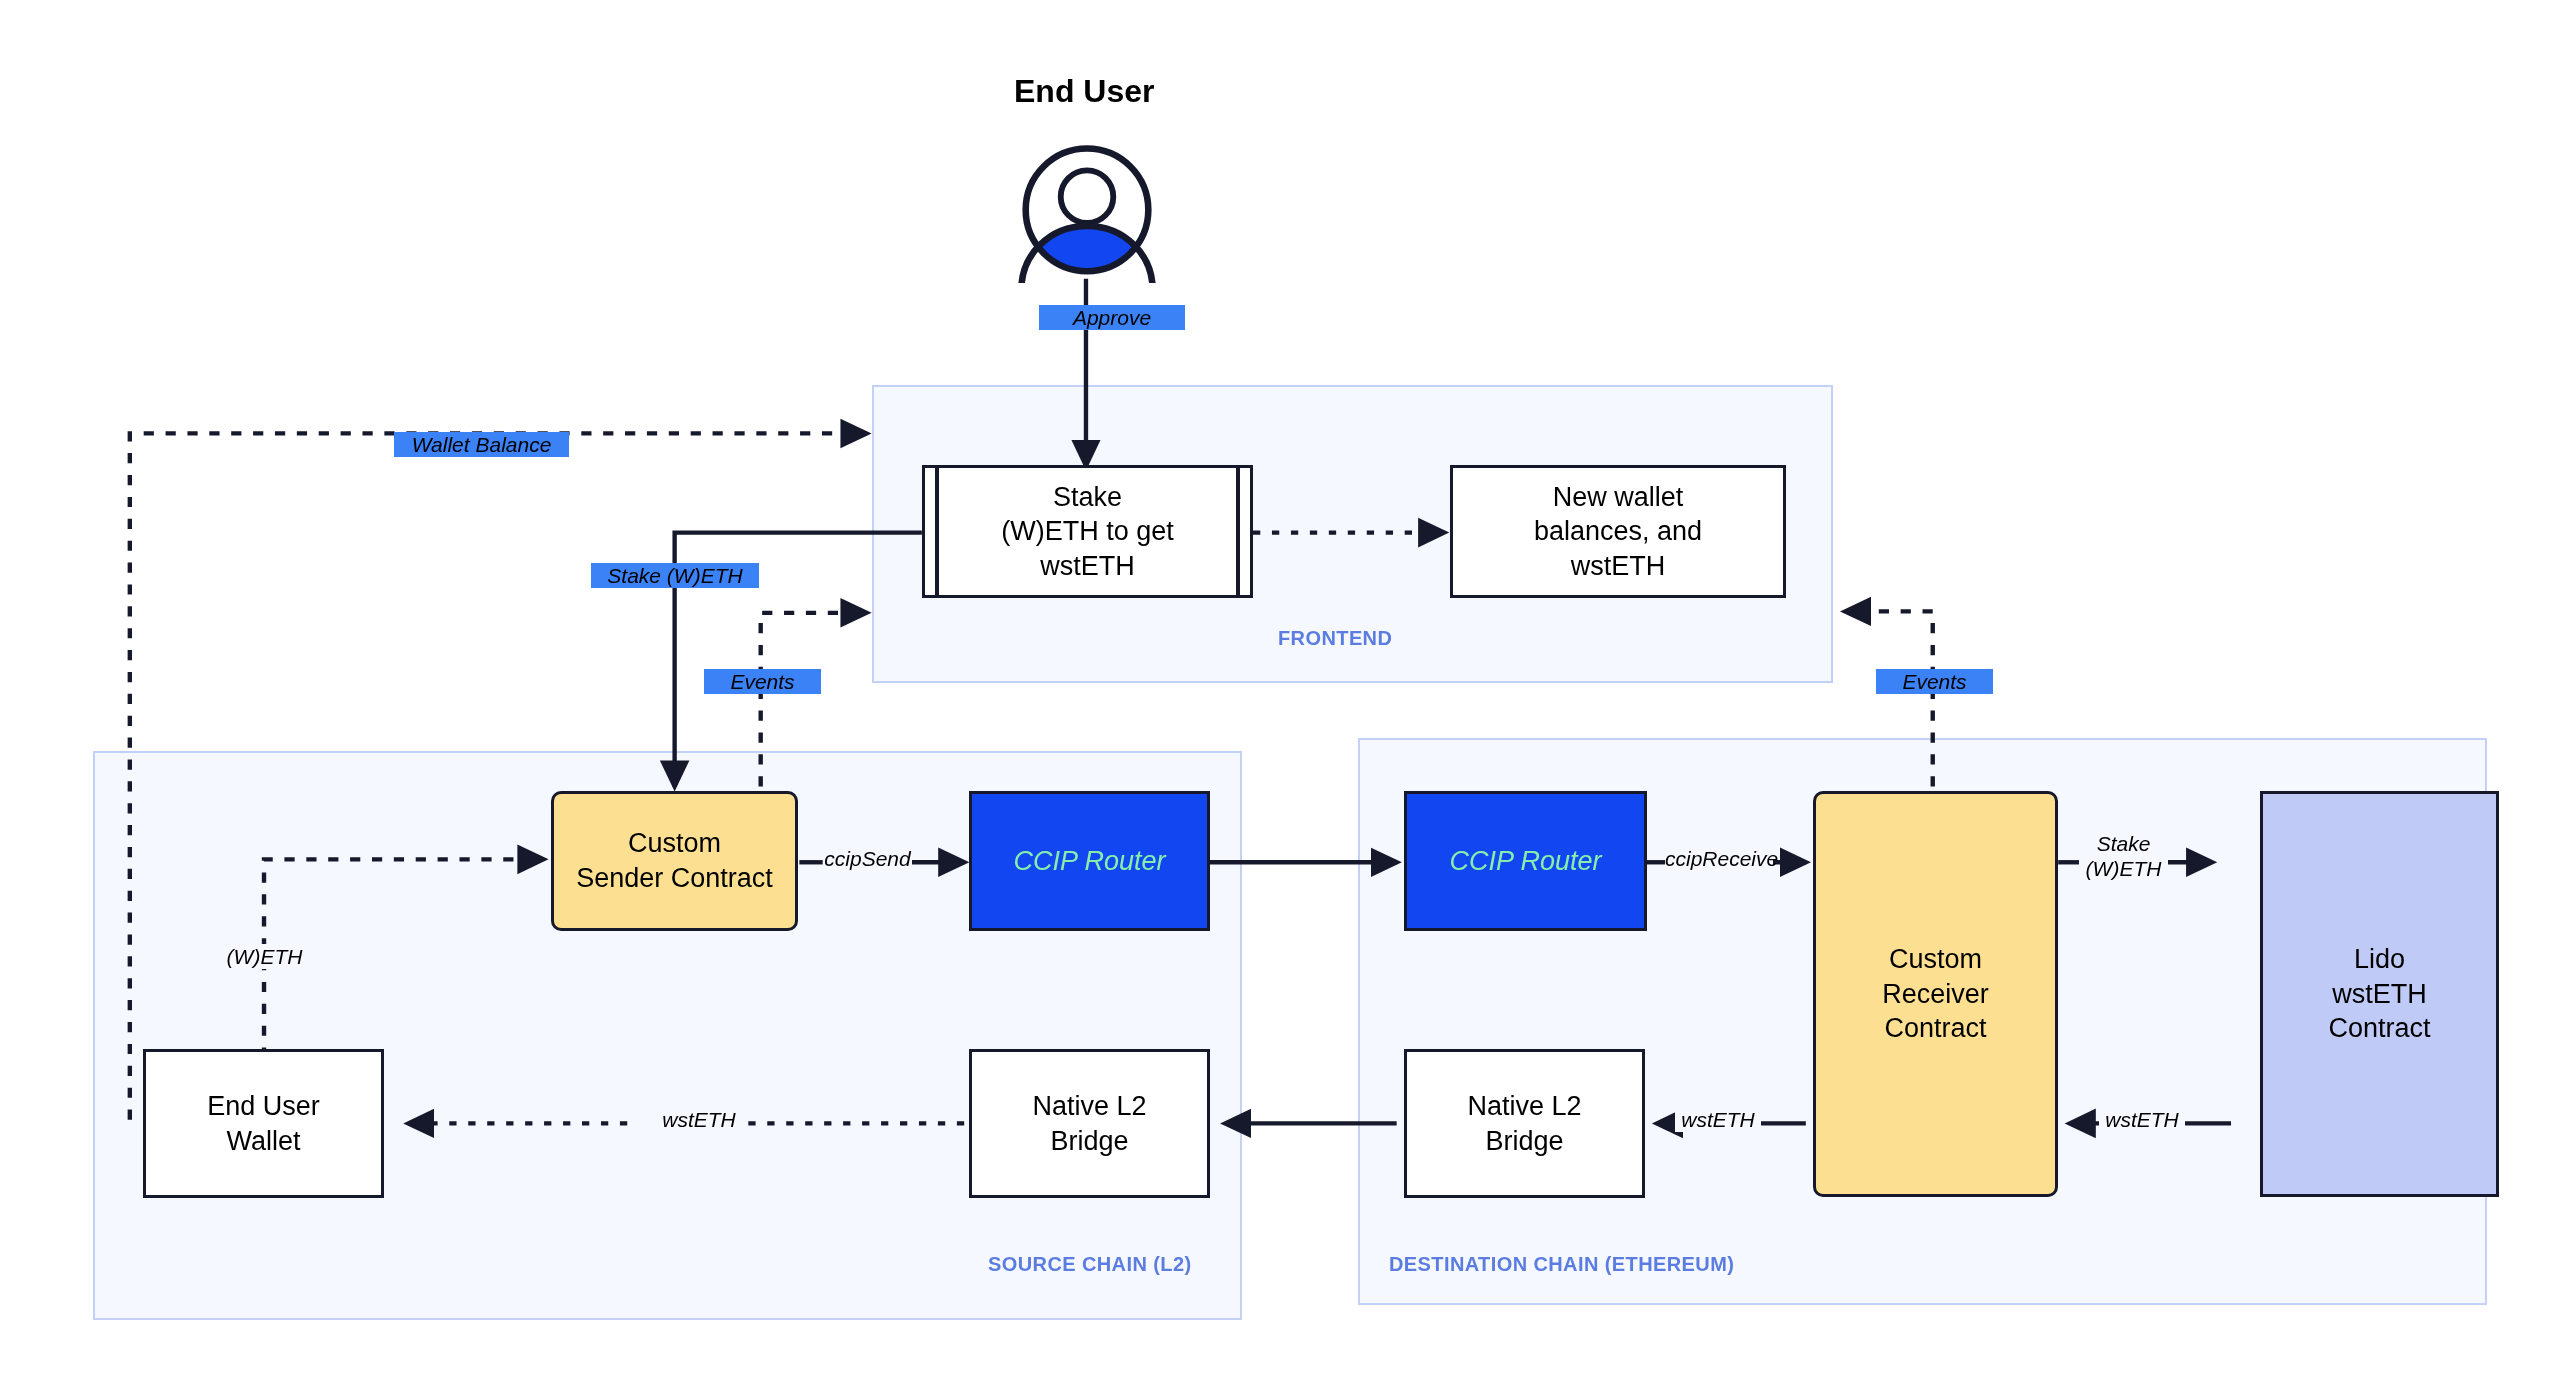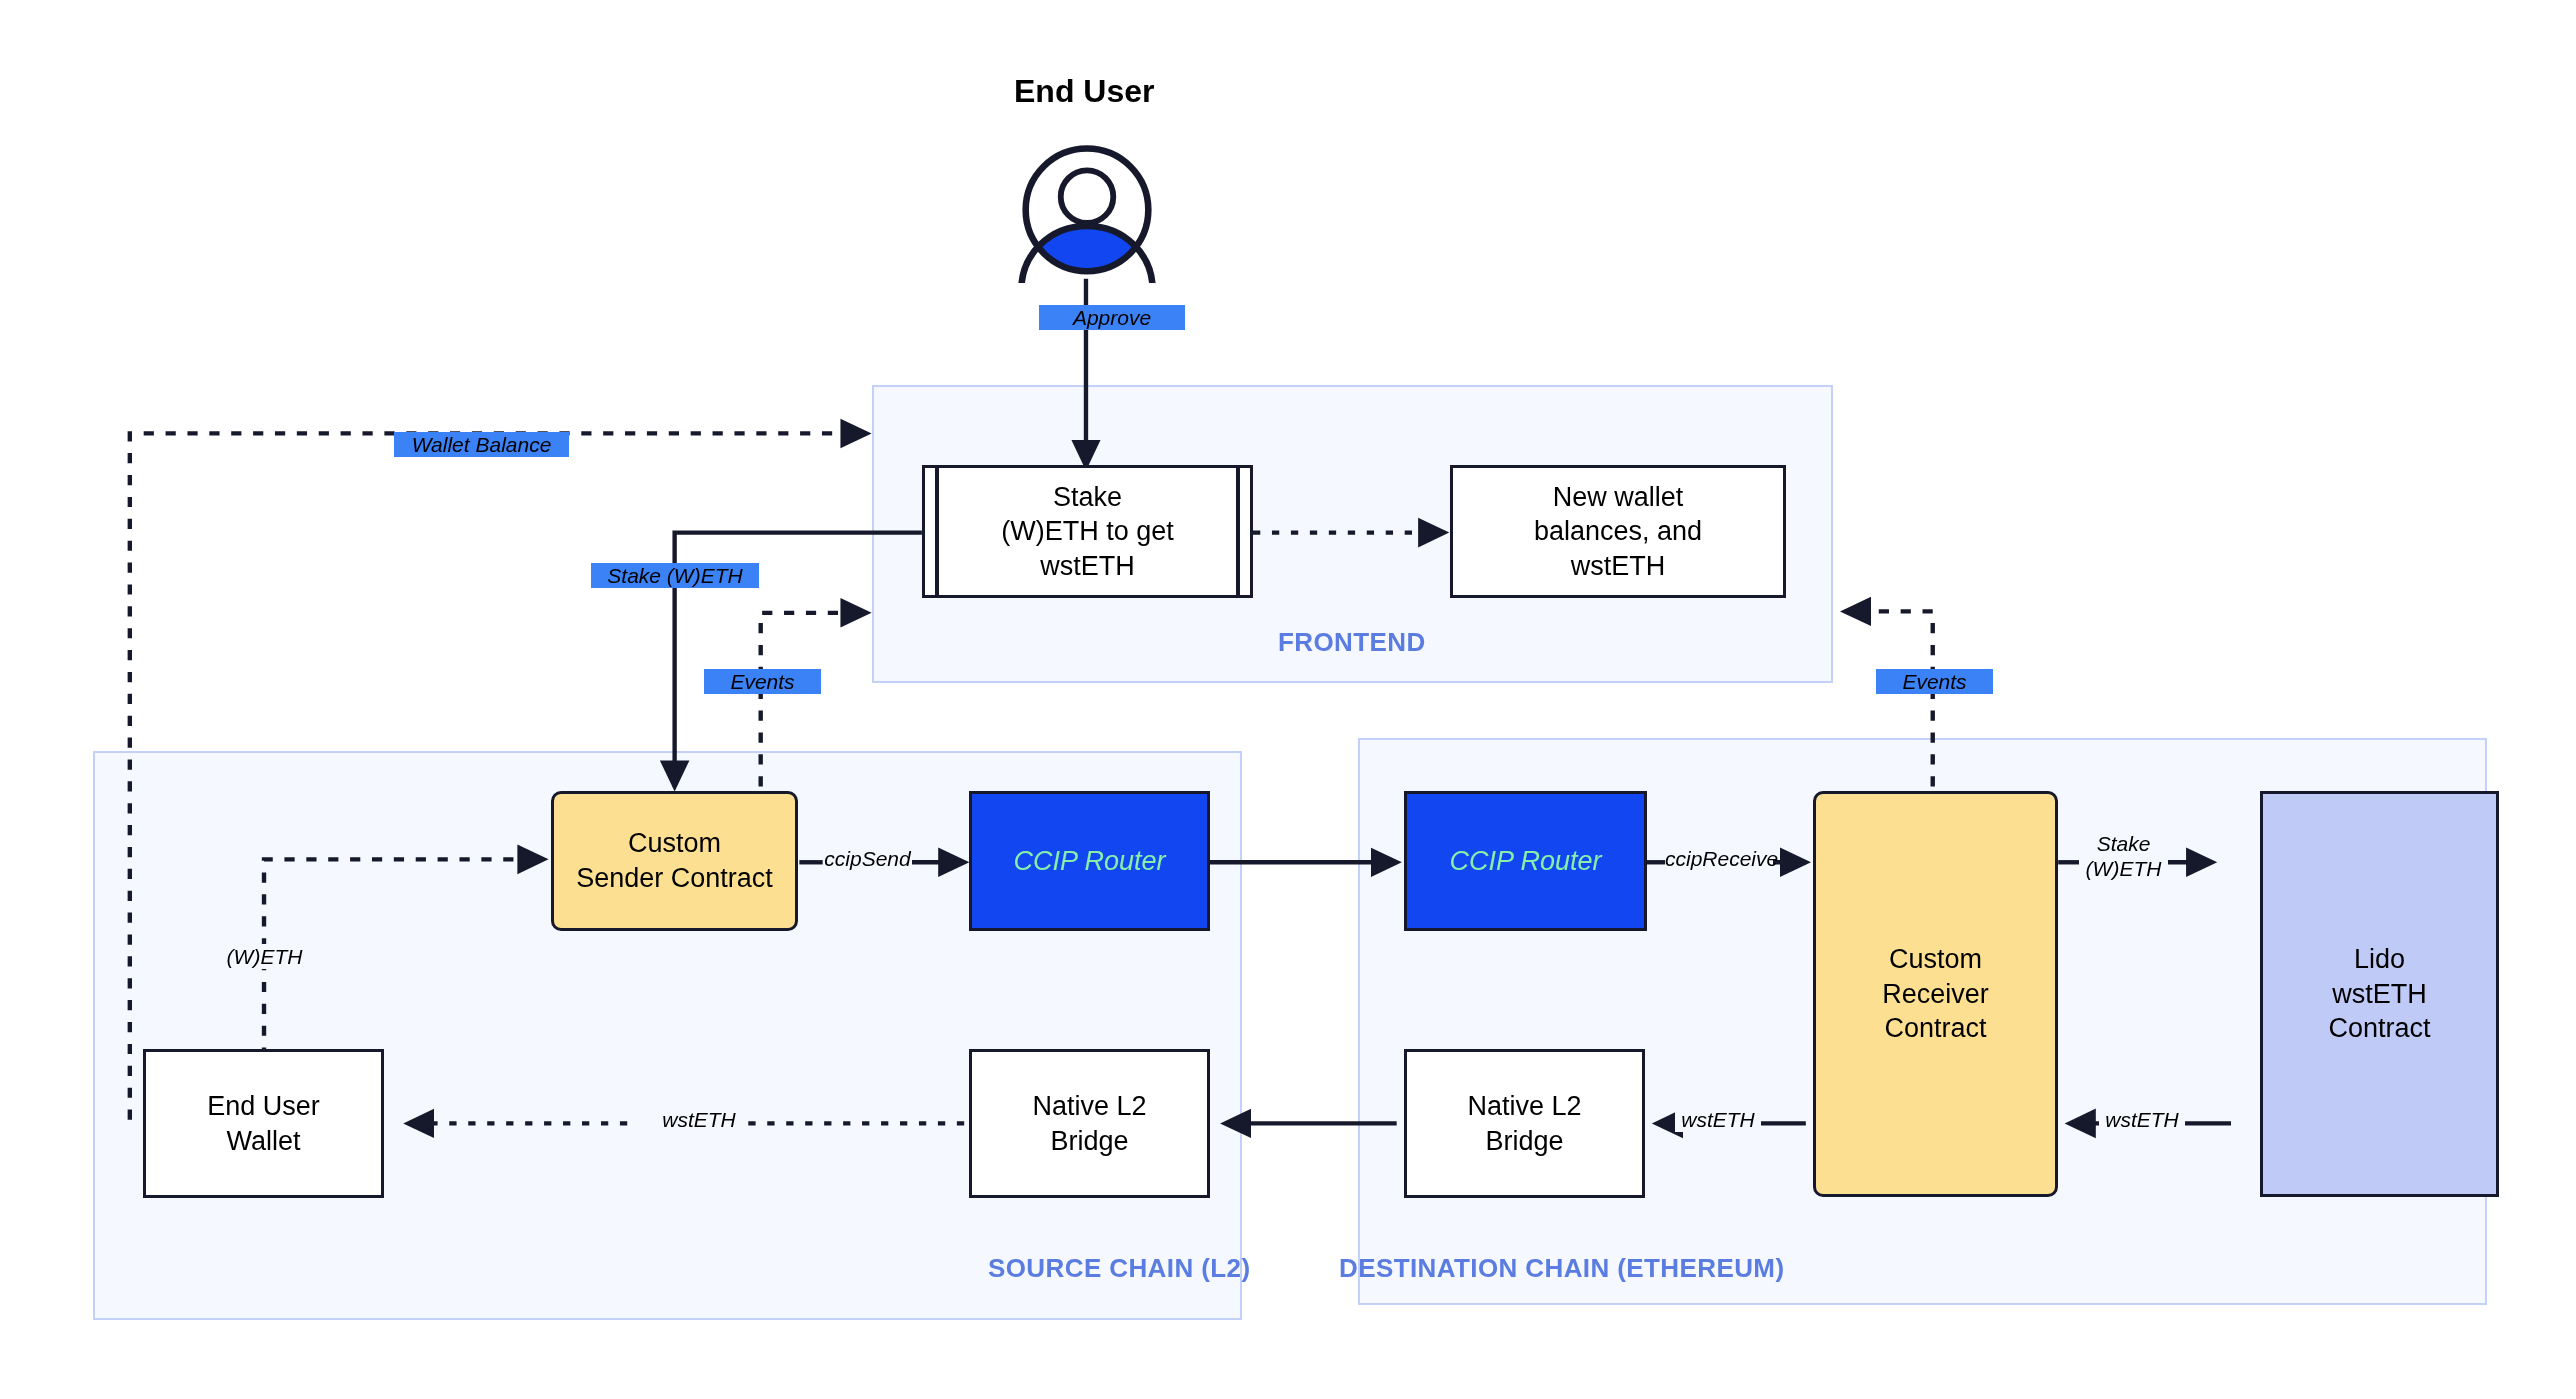--- a/index.html
+++ b/index.html
@@ -2,21 +2,21 @@
 <html style="font-size:11.7px"><head>
 <meta charset="utf-8">
 <title>CCIP Lido Staking Architecture Diagram</title>
 <style>
   html,body{margin:0;padding:0;background:#ffffff;}
   body{font-family:"Liberation Sans","DejaVu Sans",sans-serif;}
   #stage{position:relative;width:2576px;height:1400px;background:#ffffff;overflow:hidden;}
   #wires{position:absolute;left:0;top:0;width:2576px;height:1400px;pointer-events:none;}
 
   .panel{position:absolute;background:#f5f8fe;border:2.9px solid #c3d0f8;box-sizing:border-box;}
-  .panel-label{position:absolute;font-weight:bold;color:#5b7ce0;letter-spacing:0.4px;font-size:26px;white-space:nowrap;}
+  .panel-label{position:absolute;font-weight:bold;color:#5b7ce0;letter-spacing:0.4px;font-size:20px;white-space:nowrap;}
 
   .node{position:absolute;box-sizing:border-box;border:3.6px solid #16192b;background:#ffffff;
         display:flex;align-items:center;justify-content:center;text-align:center;
         color:#000000;font-size:27px;line-height:1.28;}
   .node.yellow{background:#fcdf90;border-radius:10px;}
   .node.blue{background:#1246f0;color:#86efac;border-color:#16192b;font-style:italic;}
   .node.periwinkle{background:#bfcbf6;margin-left:41px;}
   .node .txt{padding:0 8.8px;white-space:pre-line;}
 
   
@@ -176,16 +176,16 @@
   <div class="edge-label onpanel" style="left:2099px;top:1107px;width:86px;">wstETH</div>
 
   <div class="edge-label onpanel" style="left:1675px;top:1107px;width:86px;">wstETH</div>
 
   <div class="edge-label onpanel" style="left:656px;top:1107px;width:86px;">wstETH</div>
 
   <div class="edge-label" style="left:1876px;top:669px;width:117px;">Events</div>
 
   <div class="panel-label" style="left:1278px;top:627px;">FRONTEND</div>
   <div class="panel-label" style="left:988px;top:1253px;">SOURCE CHAIN (L2)</div>
-  <div class="panel-label" style="left:1339px;top:1253px;">DESTINATION CHAIN (ETHEREUM)</div>
+  <div class="panel-label" style="left:1389px;top:1253px;">DESTINATION CHAIN (ETHEREUM)</div>
 
 </div>
 
 
 </body></html>

